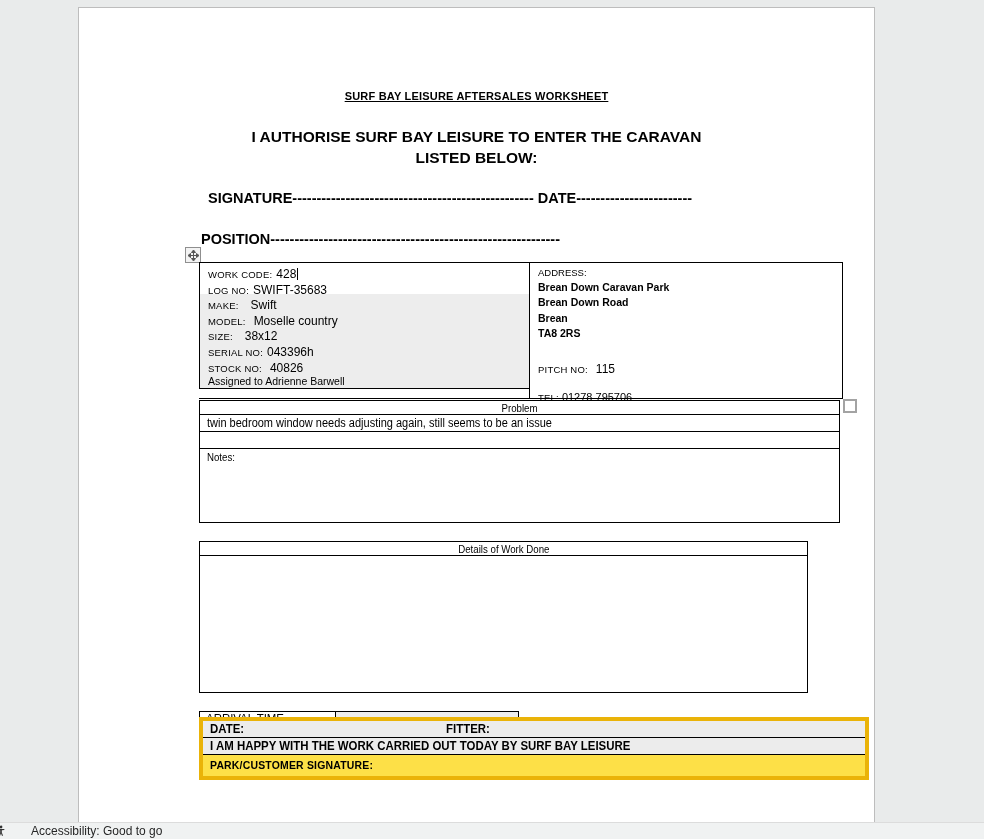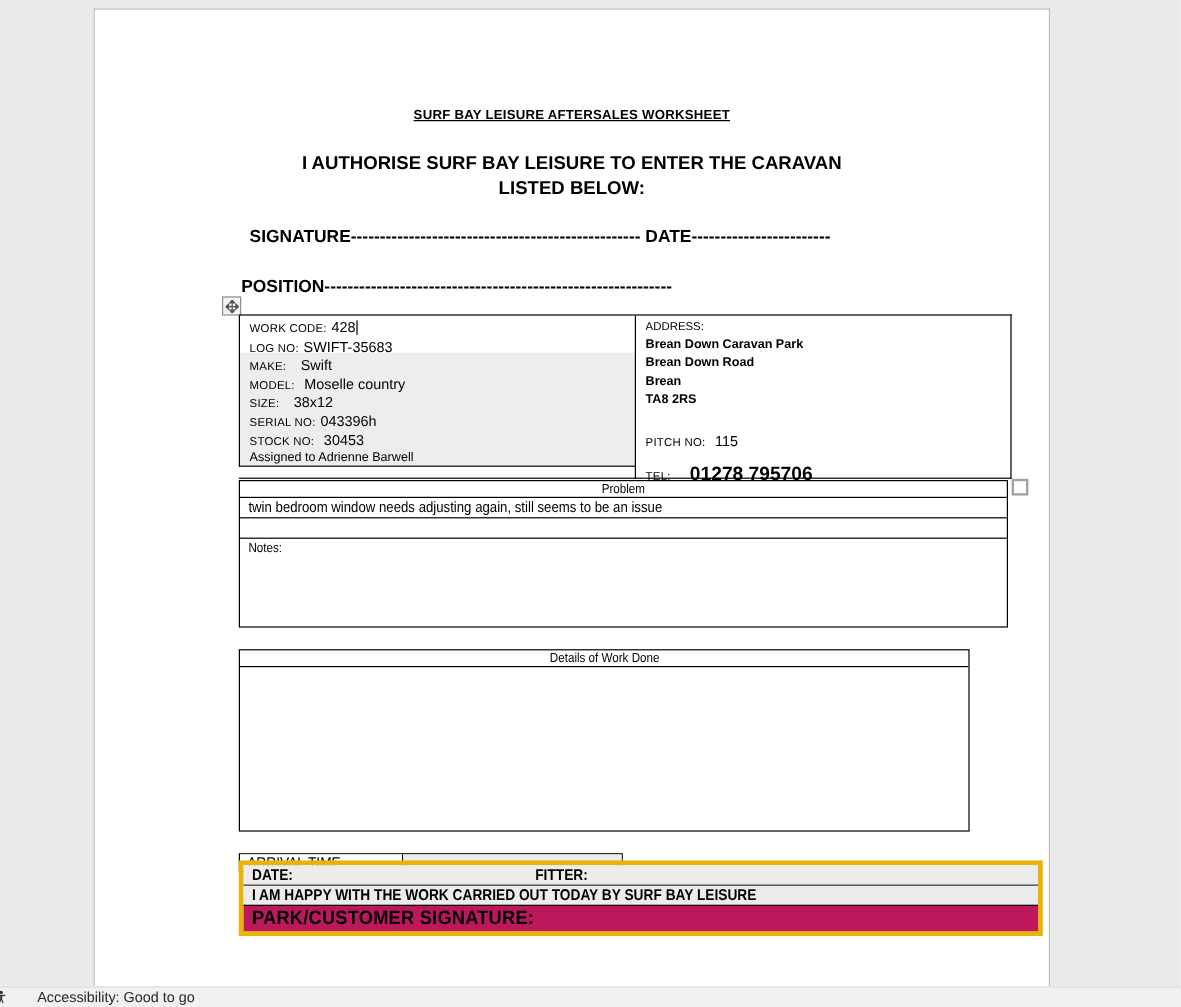--- a/index.html
+++ b/index.html
@@ -47,21 +47,21 @@
   .field-value { font-size:12px; color:#000; margin-left:4px; }
   .gap-md { margin-left:8px; } .gap-lg { margin-left:12px; }
   .assigned { font-size:10.5px; line-height:15px; color:#000; }
   .caret { display:inline-block; width:1px; height:12px; background:#000; vertical-align:-2px; margin-left:1px; }
 
   .rightcell { left:339px; top:2px; width:295px; }
   .addr-label { font-size:9.5px; height:15px; line-height:15px; color:#000; }
   .addr-line { font-size:10.5px; font-weight:bold; height:15.4px; line-height:15.4px; color:#000; }
   .pitch-row { position:absolute; left:339px; top:96px; white-space:nowrap; }
   .tel-row { position:absolute; left:339px; top:124px; white-space:nowrap; }
-  .tel-value { font-size:16px; font-weight:bold; margin-left:16px; }
+  .tel-value { font-size:11px; font-weight:normal; margin-left:3px; }
 
   
   .resize-handle { top:391px; left:764px; width:14px; height:14px; border:2px solid #a3a3a3; background:#fff; }
 
   
   .tbl-problem { top:392px; left:120px; width:641px; border:1px solid #000; background:#fff; }
   .row-header { height:14px; line-height:14px; border-bottom:1px solid #000; text-align:center; font-size:11px; color:#000; }
   .cond { display:inline-block; transform:scaleX(0.88); transform-origin:center; white-space:nowrap; }
   .cond-l { display:inline-block; transform:scaleX(0.88); transform-origin:left; white-space:nowrap; }
   .row-text { height:17px; line-height:16px; border-bottom:1px solid #000; padding-left:7px; font-size:12.5px; color:#000; }
@@ -81,22 +81,22 @@
   .times-value { flex:1; background:#ececec; }
 
   
   .tbl-footer { top:709px; left:120px; width:670px; border:4px solid #eab308; }
   .footer-row1 { height:16px; line-height:15px; background:#ececec; position:relative;
                  font-size:13px; font-weight:bold; color:#000; }
   .footer-date { position:absolute; left:7px; top:0; }
   .footer-fitter { position:absolute; left:243px; top:0; }
   .footer-row2 { height:17px; line-height:16px; background:#ececec; border-top:1px solid #000;
                  padding-left:7px; font-size:13px; font-weight:bold; color:#000; }
-  .footer-row3 { height:22px; line-height:21px; background:#be185d; border-top:1px solid #000;
-                 padding-left:7px; font-size:16px; font-weight:bold; color:#000; letter-spacing:0.2px; }
+  .footer-row3 { height:22px; line-height:21px; background:#fde047; border-top:1px solid #000;
+                 padding-left:7px; font-size:11px; font-weight:bold; color:#000; letter-spacing:0.2px; }
   .cond95 { display:inline-block; transform:scaleX(0.95); transform-origin:left; white-space:nowrap; }
 
   
   .status-bar {
     position:absolute; left:0; bottom:0; width:984px; height:17px;
     background:#f0f2f2; border-top:1px solid #dcdcdc;
     display:flex; align-items:center; font-size:12px; color:#262626;gap:20px;
   }
   .acc-icon { width:10px; height:12px; margin-right:3px; margin-left:-2px; overflow:hidden; flex:none; }
 </style>
@@ -147,21 +147,21 @@
         <div class="field-row">
           <span class="field-label">MODEL:</span><span class="field-value gap-md">Moselle country</span>
         </div>
         <div class="field-row">
           <span class="field-label">SIZE:</span><span class="field-value gap-lg">38x12</span>
         </div>
         <div class="field-row">
           <span class="field-label">SERIAL NO:</span><span class="field-value">043396h</span>
         </div>
         <div class="field-row">
-          <span class="field-label">STOCK NO:</span><span class="field-value gap-md">30453</span>
+          <span class="field-label">STOCK NO:</span><span class="field-value gap-md">40826</span>
         </div>
         <div class="assigned">Assigned to Adrienne Barwell</div>
       </div>
 
       <div class="abs rightcell">
         <div class="addr-label">ADDRESS:</div>
         <div class="addr-line">Brean Down Caravan Park</div>
         <div class="addr-line">Brean Down Road</div>
         <div class="addr-line">Brean</div>
         <div class="addr-line">TA8 2RS</div>

